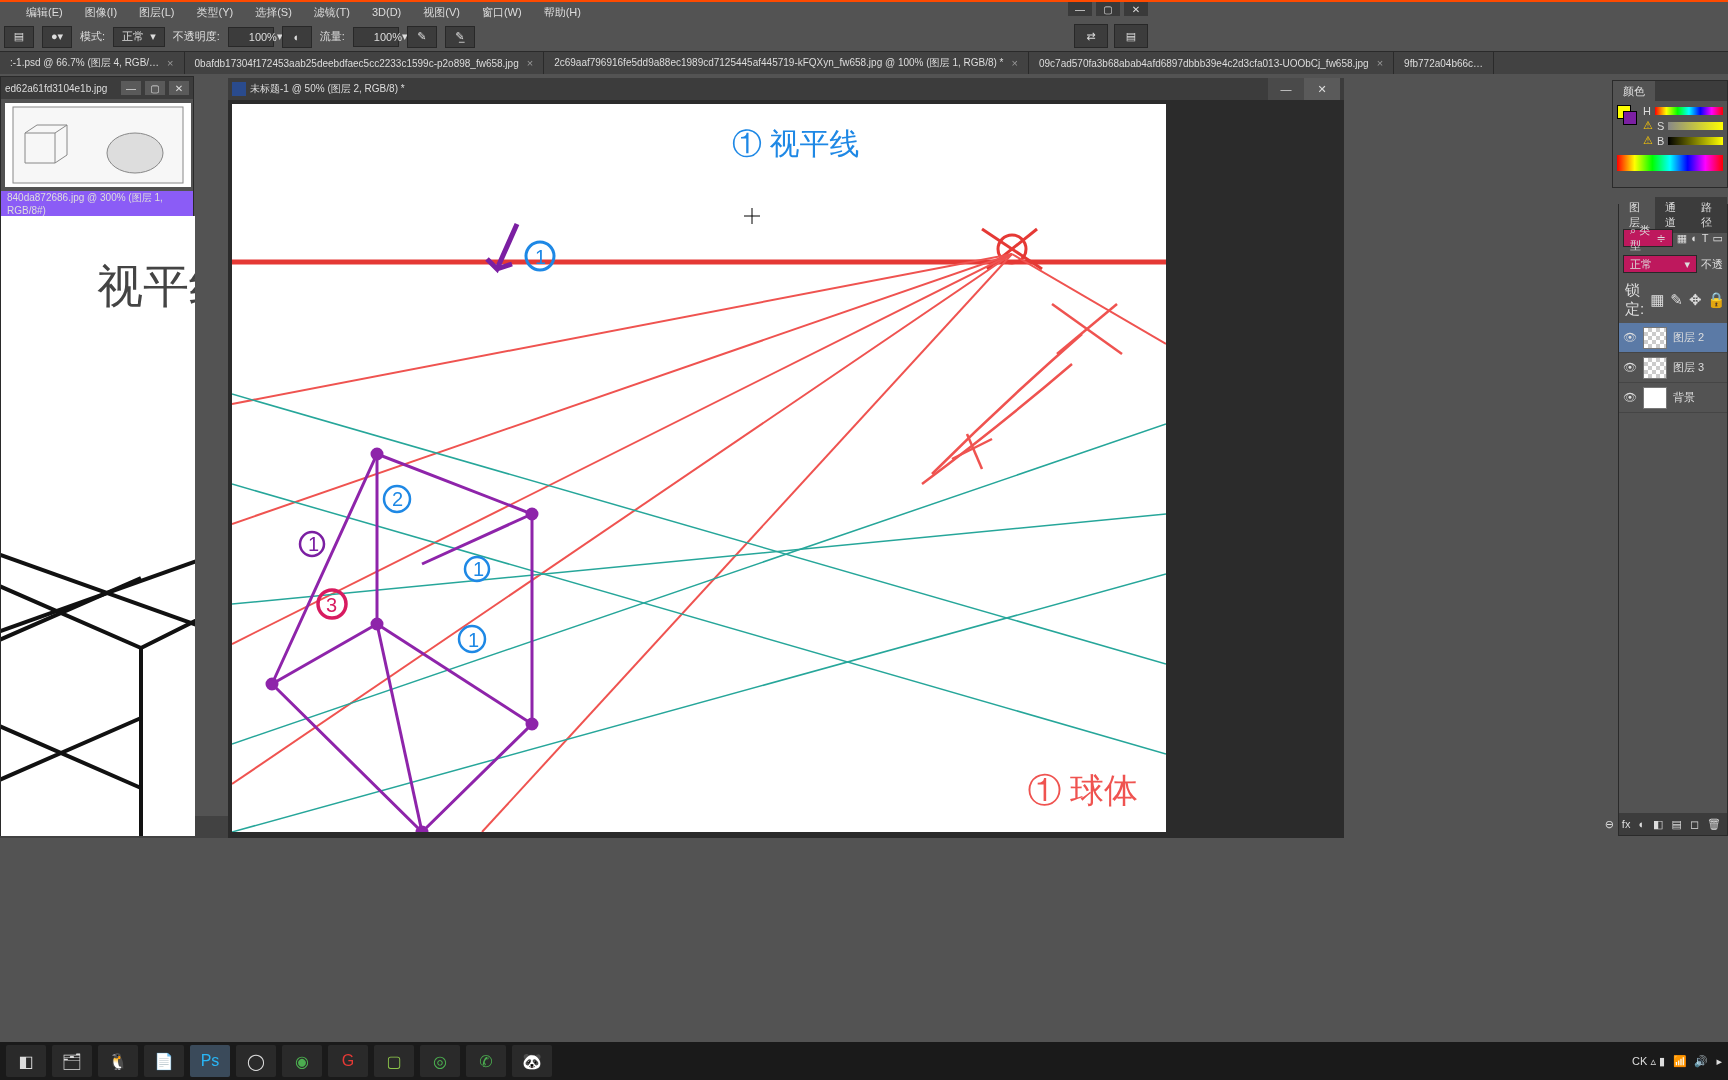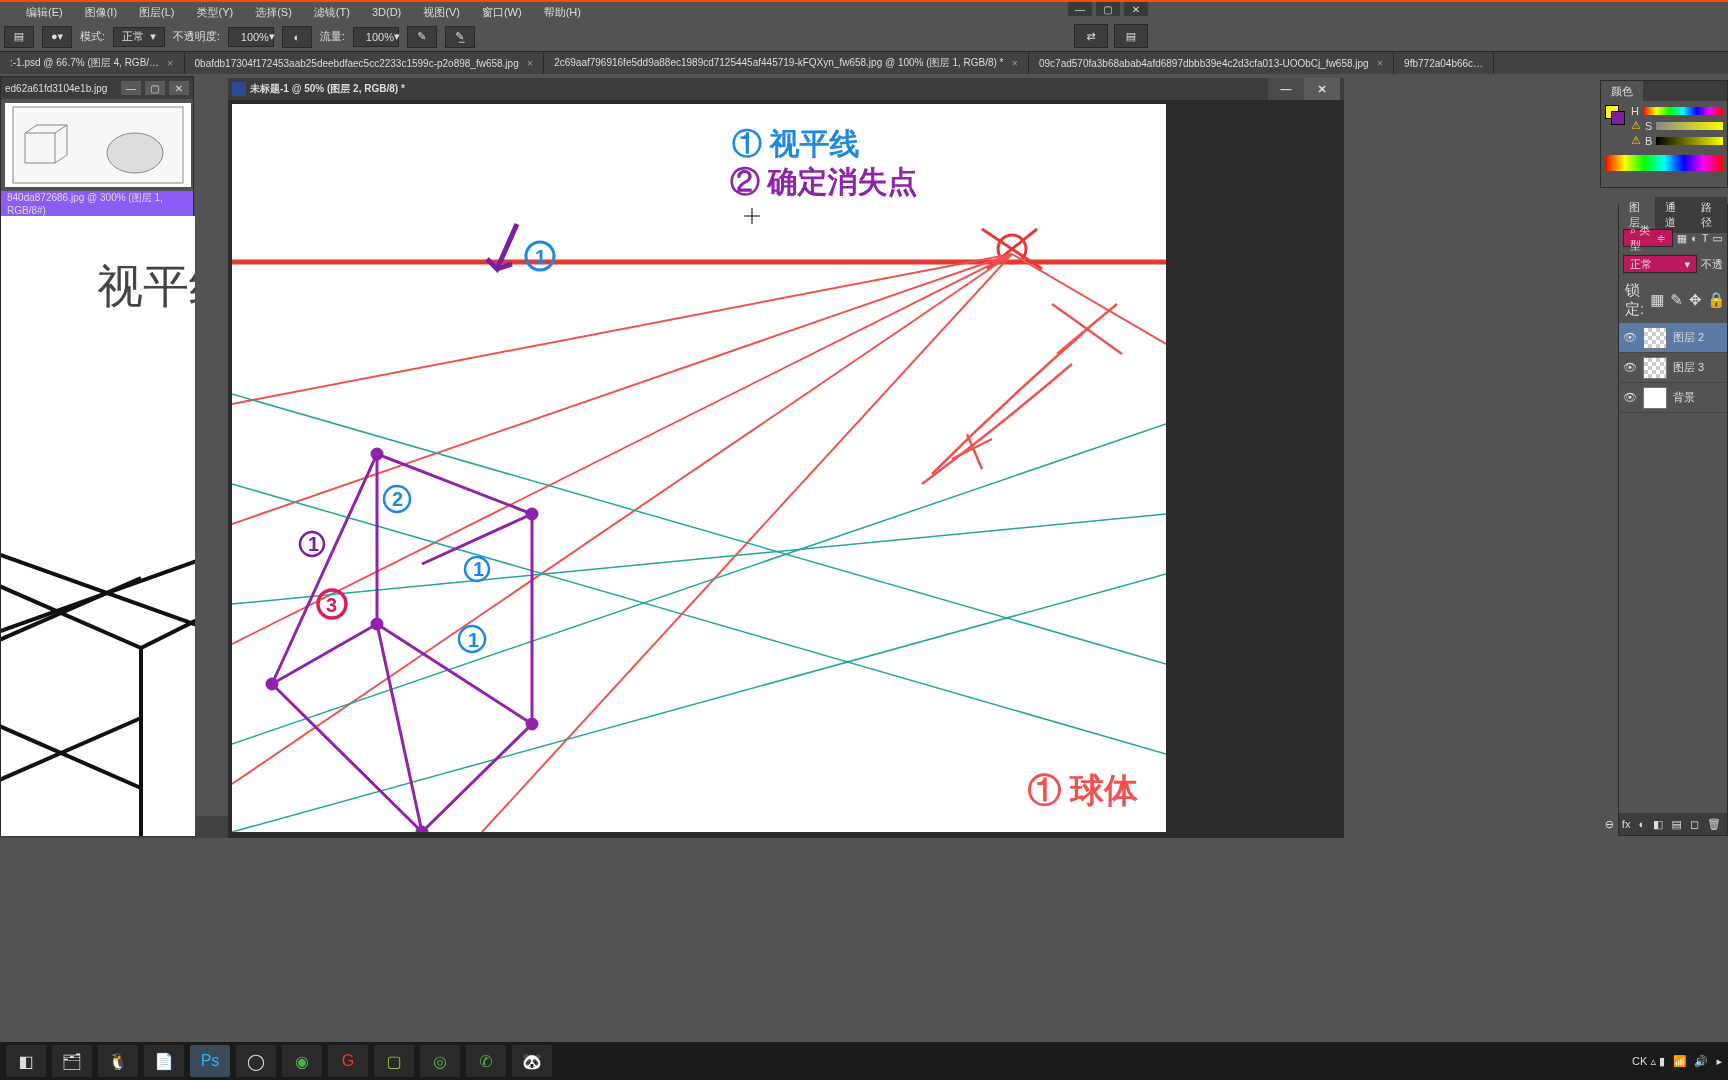--- a/index.html
+++ b/index.html
@@ -5,49 +5,49 @@
   * { margin: 0; padding: 0; box-sizing: border-box; font-family: "Microsoft YaHei", Arial, sans-serif; }
   body { background: #535353; color: #ddd; width: 1728px; height: 1080px; overflow: hidden; position: relative; font-size: 11px; }
   .top-red-line { position: absolute; top: 0; left: 0; width: 100%; height: 2px; background: #ff4a00; }
   .menubar { position: absolute; top: 2px; left: 0; width: 100%; height: 20px; background: #535353; display: flex; align-items: center; padding-left: 18px; gap: 6px; }
   .menubar span { padding: 2px 8px; cursor: default; }
   .win-ctrls-top { position: absolute; top: 2px; right: 580px; display: flex; gap: 4px; }
   .win-ctrls-top div { width: 24px; height: 14px; background: #3a3a3a; display: flex; align-items: center; justify-content: center; font-size: 10px; }
   .optbar { position: absolute; top: 22px; left: 0; width: 100%; height: 30px; background: #535353; display: flex; align-items: center; padding-left: 4px; gap: 8px; border-bottom: 1px solid #2a2a2a; }
   .opt-ico { width: 30px; height: 22px; background: #3c3c3c; border: 1px solid #282828; display: flex; align-items: center; justify-content: center; }
   .opt-sel { background: #3c3c3c; border: 1px solid #282828; padding: 2px 8px; height: 20px; display: flex; align-items: center; }
-  .opt-num { background: #3c3c3c; border: 1px solid #282828; padding: 2px 12px; height: 20px; width: 46px; display: flex; align-items: center; }
+  .opt-num { background: #3c3c3c; border: 1px solid #282828; padding: 2px 20px; height: 20px; width: 46px; display: flex; align-items: center; }
   .collapse-btns { position: absolute; top: 24px; right: 580px; display: flex; gap: 6px; }
   .collapse-btns div { width: 34px; height: 24px; background: #3c3c3c; border: 1px solid #282828; display: flex; align-items: center; justify-content: center; }
   .doc-tabs { position: absolute; top: 52px; left: 0; width: 100%; height: 22px; background: #424242; display: flex; align-items: stretch; overflow: hidden; }
   .doc-tab { padding: 4px 10px; border-right: 1px solid #2a2a2a; white-space: nowrap; display: flex; align-items: center; gap: 8px; font-size: 10px; }
   .doc-tab .x { color: #999; font-size: 11px; }
   
   .float-win { position: absolute; top: 76px; left: 0; width: 194px; height: 760px; background: #535353; border: 1px solid #2a2a2a; z-index: 5; }
   .float-head { height: 22px; background: #3c3c3c; display: flex; align-items: center; justify-content: space-between; padding: 0 4px; font-size: 10px; }
   .float-head .btns { display: flex; gap: 4px; }
   .float-head .btns div { width: 20px; height: 14px; background: #5a5a5a; display: flex; align-items: center; justify-content: center; font-size: 10px; }
   .float-img1 { width: 186px; height: 84px; margin: 4px; background: #fff; }
   .float-tab2 { padding: 0 6px; background: #8b5cf6; font-size: 10px; }
   .float-canvas2 { width: 194px; height: 620px; background: #fff; overflow: hidden; }
   .float-label { font-family: "SimSun", serif; font-size: 46px; color: #444; padding: 40px 0 0 96px; white-space: nowrap; }
   
-  .main-doc { position: absolute; top: 78px; left: 228px; width: 1116px; height: 760px; background: #2b2b2b; z-index: 4; font-weight: bold; }
+  .main-doc { position: absolute; top: 78px; left: 228px; width: 1116px; height: 760px; background: #2b2b2b; z-index: 4; }
   .main-doc-head { height: 22px; background: #3c3c3c; display: flex; align-items: center; justify-content: space-between; padding: 0 4px; font-size: 10px; }
   .main-doc-head .btns { display: flex; gap: 0; }
   .main-doc-head .btns div { width: 36px; height: 22px; background: #4a4a4a; display: flex; align-items: center; justify-content: center; font-size: 11px; }
   .main-doc-head .btns div.close { background: #5a5a5a; }
   .main-canvas { width: 934px; height: 728px; margin: 4px; background: #fff; position: relative; overflow: hidden; }
   
   .status-bar { position: absolute; left: 0; bottom: 242px; width: 1278px; height: 22px; background: #424242; display: flex; align-items: center; padding-left: 26px; font-size: 11px; color: #ccc; }
   
   .panel { position: absolute; right: 0; background: #535353; border: 1px solid #2a2a2a; font-size: 11px; }
   .panel-tabs { height: 20px; background: #3c3c3c; display: flex; align-items: center; }
   .panel-tabs span { padding: 3px 10px; background: #535353; }
-  .color-panel { top: 80px; width: 128px; height: 108px; }
+  .color-panel { top: 80px; width: 116px; height: 108px; }
   .layers-panel { top: 204px; width: 110px; height: 632px; }
   .layers-top { display: flex; align-items: center; padding: 4px; gap: 4px; }
   .layers-sel { background: #be185d; border: 1px solid #282828; padding: 2px 6px; height: 18px; flex: 1; display: flex; align-items: center; justify-content: space-between; }
   .layer-row { display: flex; align-items: center; height: 30px; border-bottom: 1px solid #454545; padding: 0 4px; gap: 6px; }
   .layer-row.sel { background: #5b7aa6; }
   .eye { width: 14px; text-align: center; }
   .thumb { width: 24px; height: 22px; background: #fff; border: 1px solid #777; }
   .thumb.checker { background:
       linear-gradient(45deg,#ccc 25%,transparent 25%,transparent 75%,#ccc 75%),
       linear-gradient(45deg,#ccc 25%,#fff 25%,#fff 75%,#ccc 75%);
@@ -241,21 +241,20 @@
           <text x="236" y="543" fill="#1e88e5">1</text>
       </g>
 
       <g stroke="#000" stroke-width="1">
         <line x1="520" y1="104" x2="520" y2="120"></line>
         <line x1="512" y1="112" x2="528" y2="112"></line>
       </g>
     </svg>
     
     <div style="position:absolute;top:20px;left:500px;font-size:30px;color:#1e88e5;font-family:'Comic Sans MS',cursive">① 视平线</div>
-    <div style="position:absolute;top:58px;left:498px;font-size:30px;color:#8e24aa;font-family:'Comic Sans MS',cursive">② 确定消失点</div>
     <div style="position:absolute;bottom:18px;right:28px;font-size:34px;color:#ef5350;font-family:'Comic Sans MS',cursive">① 球体</div>
   </div>
 </div>
 
 <div class="status-bar">
   <span>文档:469.3K/1.07M</span>
   <span style="margin-left:20px">▸</span>
 </div>
 
 <div class="panel color-panel">

